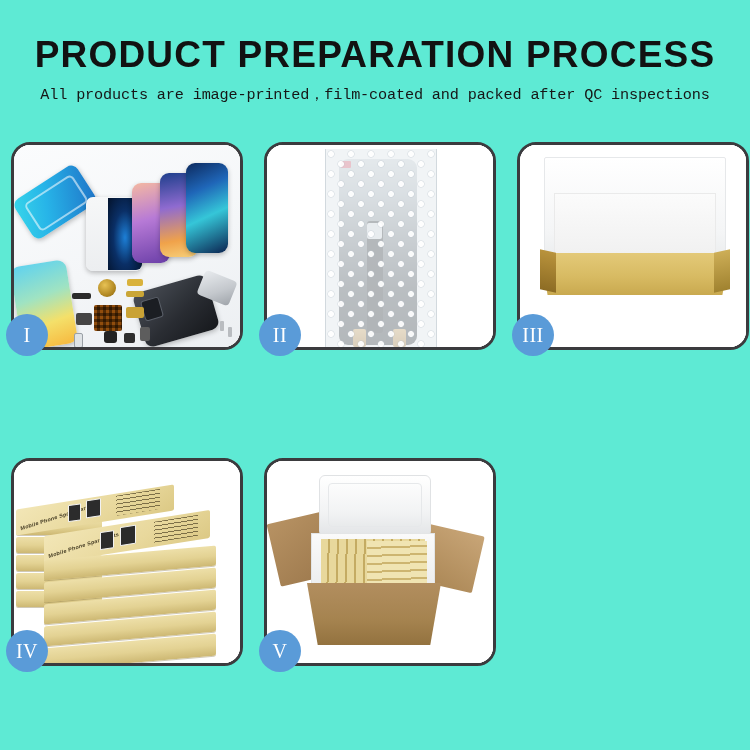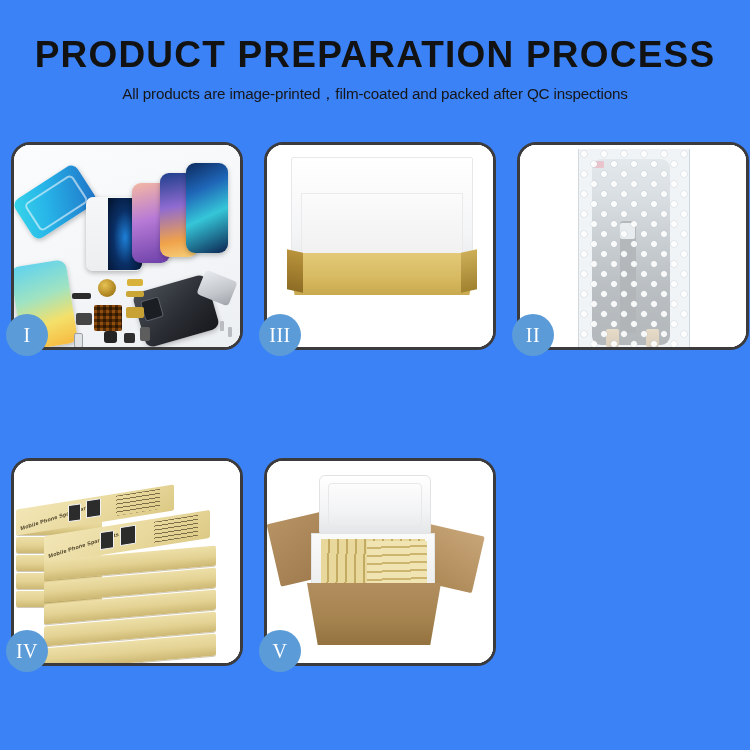--- a/index.html
+++ b/index.html
@@ -9,21 +9,21 @@
     height: 750px;
     background: #ffffff;
     font-family: "Liberation Sans", sans-serif;
     overflow: hidden;
   }
 
   .page {
     position: relative;
     width: 750px;
     height: 750px;
-    background: #3b82f6;
+    background: #5eead4;
   }
 
   
   .header {
     position: absolute;
     top: 34px;
     left: 0;
     width: 750px;
     text-align: center;
   }
@@ -33,21 +33,21 @@
     font-size: 37px;
     font-weight: 700;
     letter-spacing: 1.2px;
     color: #121212;
     line-height: 1.12;
     white-space: nowrap;
   }
 
   .subtitle {
     margin-top: 9px;
-    font-family: Liberation Sans, sans-serif;
+    font-family: Liberation Mono, monospace;
     font-size: 15.2px;
     font-weight: 400;
     letter-spacing: -0.15px;
     color: #161616;
     white-space: nowrap;
   }
 
   
   .grid {
     position: absolute;
@@ -407,48 +407,48 @@
           <div class="part pt-scrw1"></div>
           <div class="part pt-scrw2"></div>
         </div>
       </div>
       <div class="badge">I</div>
     </div>
 
     <div class="panel">
       <div class="panel-clip">
         <div class="scene">
-          <div class="p3-bg"></div>
-          <div class="lid-back"></div>
-          <div class="lid-inner"></div>
-          <div class="tray-foam"></div>
-          <div class="tray-front"></div>
-          <div class="tray-lipL"></div>
-          <div class="tray-lipR"></div>
-        </div>
-      </div>
-      <div class="badge">III</div>
-    </div>
-
-    <div class="panel">
-      <div class="panel-clip">
-        <div class="scene">
           <div class="p2-bg"></div>
           <div class="lcd"></div>
           <div class="lcd-tag"></div>
           <div class="lcd-flex"></div>
           <div class="lcd-chip"></div>
           <div class="lcd-conn1"></div>
           <div class="lcd-conn2"></div>
           <div class="bubble-bag">
             <div class="bubbles"></div>
           </div>
         </div>
       </div>
       <div class="badge">II</div>
+    </div>
+
+    <div class="panel">
+      <div class="panel-clip">
+        <div class="scene">
+          <div class="p3-bg"></div>
+          <div class="lid-back"></div>
+          <div class="lid-inner"></div>
+          <div class="tray-foam"></div>
+          <div class="tray-front"></div>
+          <div class="tray-lipL"></div>
+          <div class="tray-lipR"></div>
+        </div>
+      </div>
+      <div class="badge">III</div>
     </div>
 
     <div class="panel">
       <div class="panel-clip">
         <div class="scene">
           <div class="p4-bg"></div>
 
           <div class="kbox" style="left:2px; top:58px; width:86px; height:16px;"></div>
           <div class="kbox" style="left:2px; top:76px; width:86px; height:16px;"></div>
           <div class="kbox" style="left:2px; top:94px; width:86px; height:16px;"></div>

